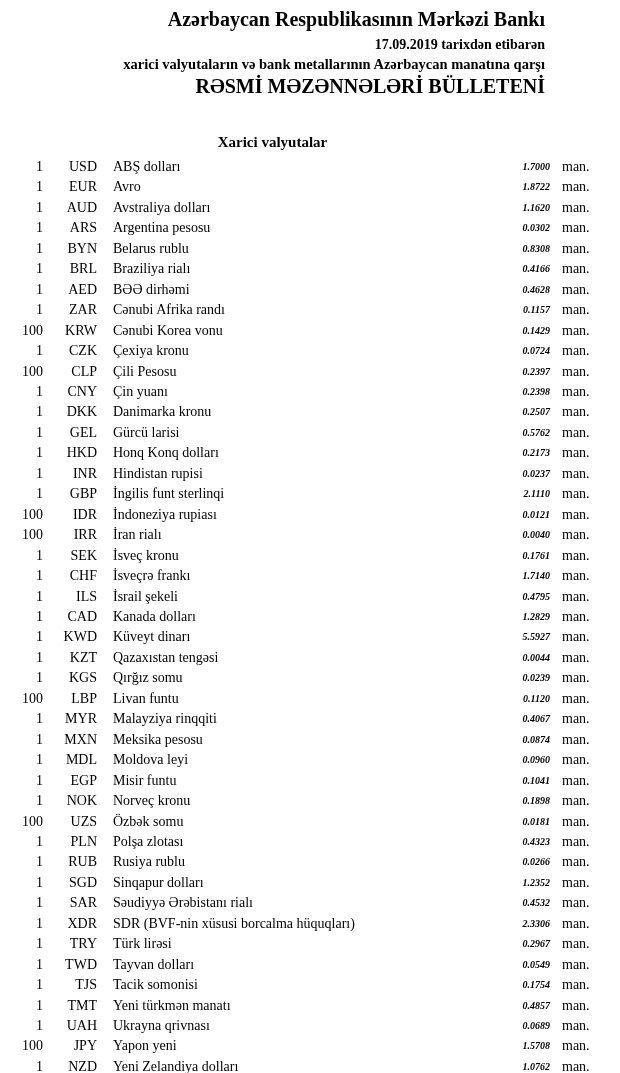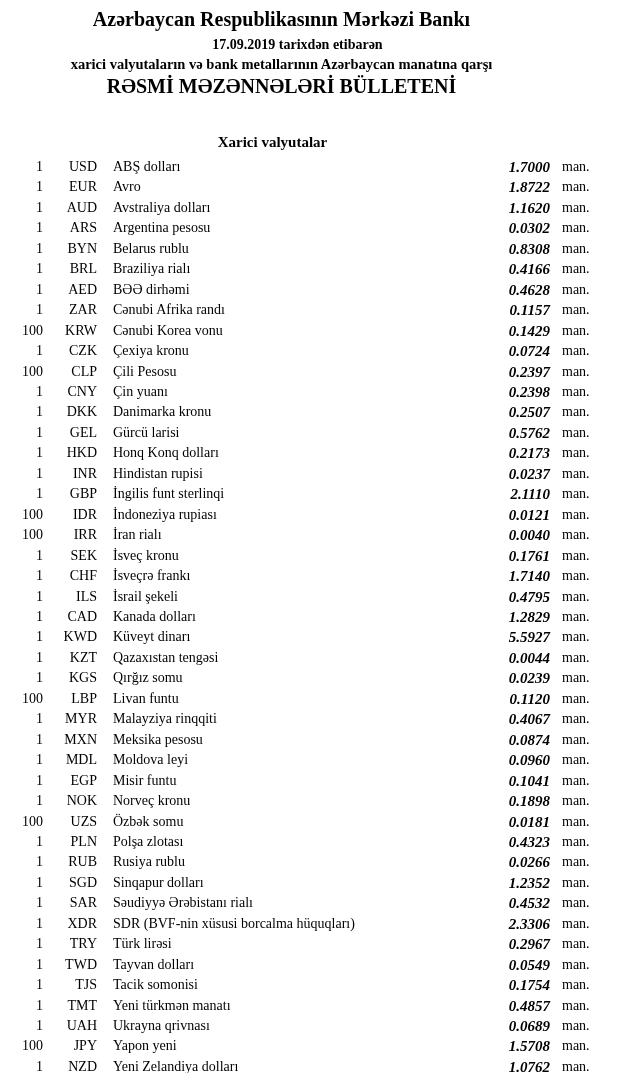--- a/index.html
+++ b/index.html
@@ -14,22 +14,21 @@
     color: #000000;
     overflow: hidden;
   }
   .page {
     width: 620px;
     height: 1073px;
     position: relative;
   }
   .doc-header {
     width: 545px;
-    text-align: center;
-    padding-left: 9px;
+    text-align: right;
   }
   .bank-name {
     margin: 0;
     padding-top: 8px;
     font-size: 20px;
     line-height: 23px;
     font-weight: bold;
   }
   .date-line {
     margin-top: 5px;
@@ -85,21 +84,21 @@
     margin-left: 16px;
     text-align: left;
     overflow: hidden;
   }
   .rate {
     width: 60px;
     text-align: right;
     flex: none;
     font-weight: bold;
     font-style: italic;
-    font-size: 15px;
+    font-size: 10px;
   }
   .unit {
     width: 50px;
     flex: none;
     box-sizing: border-box;
     padding-left: 12px;
     text-align: left;
   }
 </style>
 </head>

